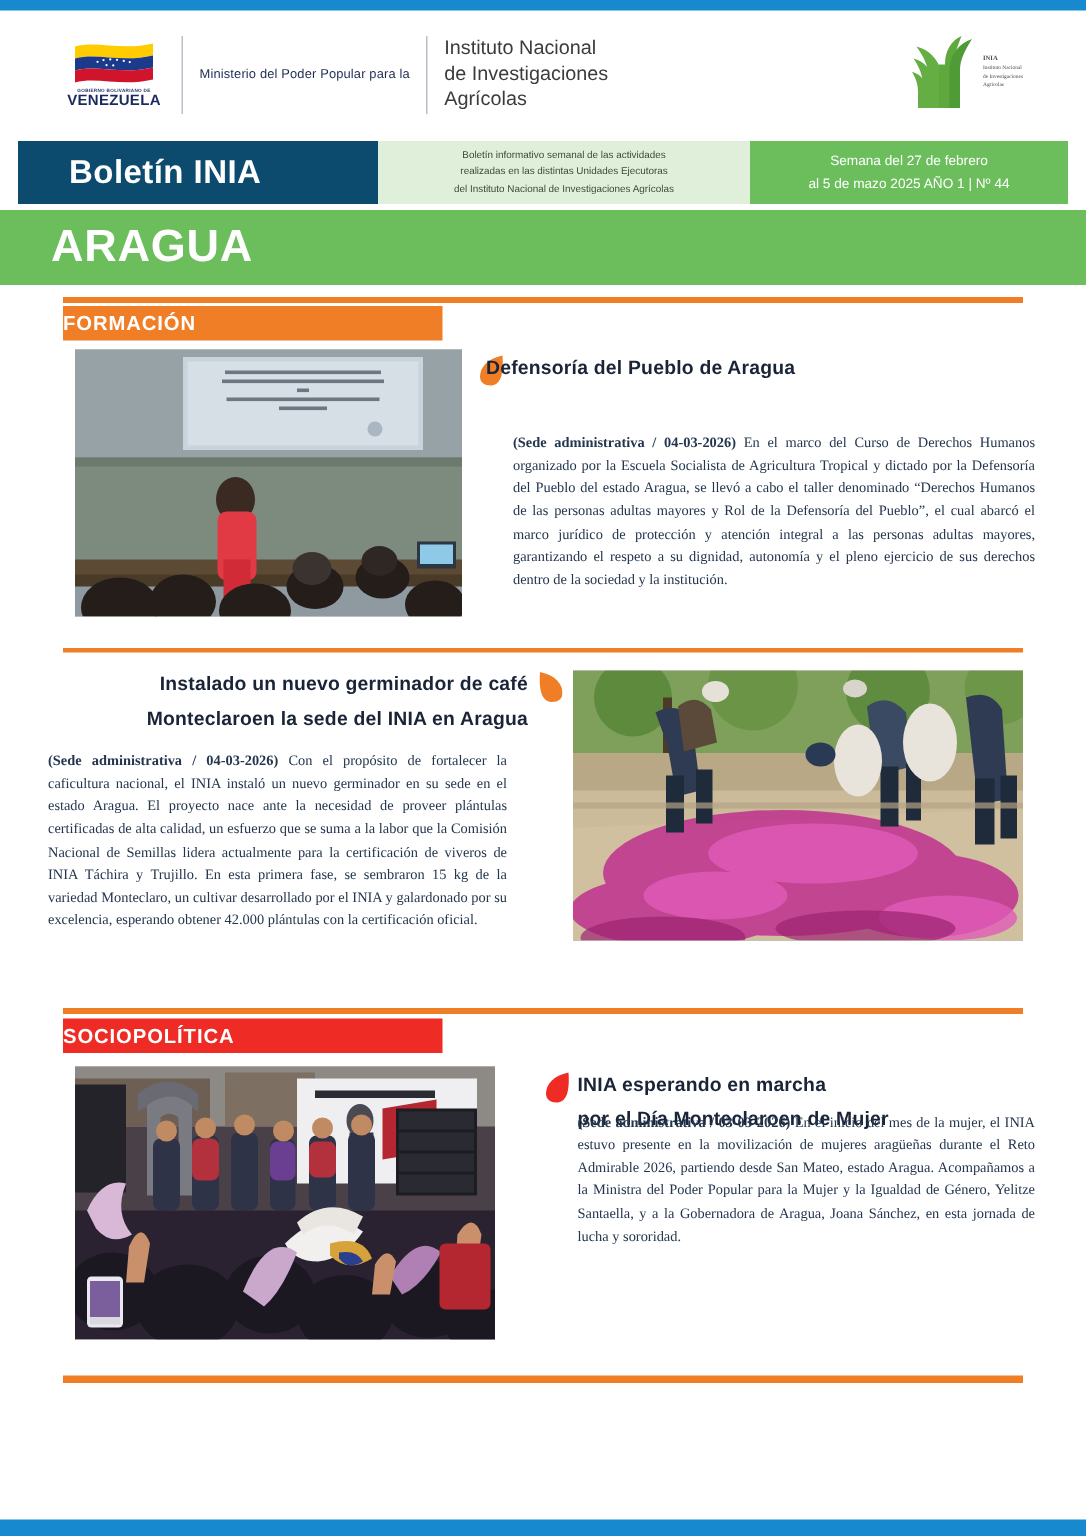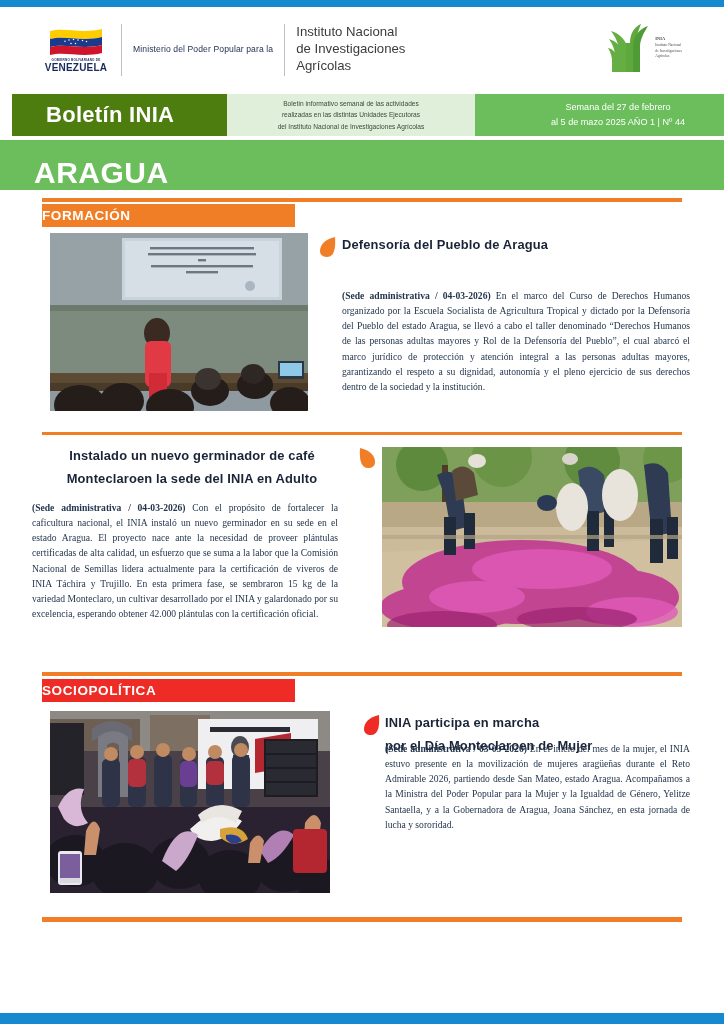--- a/index.html
+++ b/index.html
@@ -115,21 +115,21 @@
   
   .bulletin-bar {
     position: absolute;
     top: 94px; left: 0;
     width: 724px; height: 42px;
     display: flex;
   }
   .bb-title {
     margin-left: 12px;
     width: 240px;
-    background: #4d7c0f;
+    background: #0c4a6e;
     color: #ffffff;
     font-size: 22px;
     font-weight: bold;
     display: flex;
     align-items: center;
     padding-left: 34px;
     box-sizing: border-box;
     letter-spacing: .3px;
   }
   .bb-desc {
@@ -148,31 +148,30 @@
     flex: 0 0 212px;
     background: #6BBE5B;
     color: #ffffff;
     font-size: 9.1px;
     line-height: 1.65;
     display: flex;
     flex-direction: column;
     justify-content: center;
     align-items: center;
     text-align: center;
-    padding-left: 37px;
   }
 
   
   .state-band {
     position: absolute;
     top: 140px; left: 0;
     width: 724px; height: 50px;
     background: #6BBE5B;
     display: flex;
-    align-items: flex-end;
+    align-items: center;
   }
   .state-band .state-name {
     margin-left: 34px;
     color: #ffffff;
     font-size: 30px;
     font-weight: bold;
     letter-spacing: .5px;
   }
 
   
@@ -369,40 +368,40 @@
       </g>
       <ellipse cx="158" cy="146" rx="13" ry="11" fill="#3b3330"></ellipse>
       <ellipse cx="203" cy="141" rx="12" ry="10" fill="#2e2724"></ellipse>
     </svg>
   </div>
 
   <svg class="leaf" style="left:320px; top:236px" viewBox="0 0 16 22">
     <path d="M15,1 C5,3 0,9 0,15 C0,19 3,21 7,21 C13,21 16,15 15,1 Z" fill="#F07E26"></path>
   </svg>
 
-  <div class="headline" style="left:342px; top:233px; width:350px;">
+  <div class="headline" style="left:324px; top:233px; width:350px;">
     <div>Defensoría del Pueblo de Aragua</div>
   </div>
 
   <div class="bodytext" style="left:342px; top:288px; width:348px;">
     <b>(Sede administrativa / 04-03-2026)</b><span> En el marco del Curso de Derechos Humanos organizado por la Escuela Socialista de Agricultura Tropical y dictado por la Defensoría del Pueblo del estado Aragua, se llevó a cabo el taller denominado “Derechos Humanos de las personas adultas mayores y Rol de la Defensoría del Pueblo”, el cual abarcó el marco jurídico de protección y atención integral a las personas adultas mayores, garantizando el respeto a su dignidad, autonomía y el pleno ejercicio de sus derechos dentro de la sociedad y la institución.</span>
   </div>
 </div>
 
 <div class="sep-line" style="top:432px"></div>
 
 <div class="article">
 
   <svg class="leaf" style="left:359px; top:447px" viewBox="0 0 16 22">
     <path d="M1,1 C11,3 16,9 16,15 C16,19 13,21 9,21 C3,21 0,15 1,1 Z" fill="#F07E26"></path>
   </svg>
 
-  <div class="headline right" style="left:32px; top:444px; width:320px;text-align:center;">
+  <div class="headline right" style="left:32px; top:444px; width:320px;">
     <div>Instalado un nuevo germinador de café</div>
-    <div>Monteclaroen la sede del INIA en Adulto</div>
+    <div>Monteclaroen la sede del INIA en Aragua</div>
   </div>
 
   <div class="bodytext" style="left:32px; top:500px; width:306px;">
     <b>(Sede administrativa / 04-03-2026)</b><span> Con el propósito de fortalecer la caficultura nacional, el INIA instaló un nuevo germinador en su sede en el estado Aragua. El proyecto nace ante la necesidad de proveer plántulas certificadas de alta calidad, un esfuerzo que se suma a la labor que la Comisión Nacional de Semillas lidera actualmente para la certificación de viveros de INIA Táchira y Trujillo. En esta primera fase, se sembraron 15 kg de la variedad Monteclaro, un cultivar desarrollado por el INIA y galardonado por su excelencia, esperando obtener 42.000 plántulas con la certificación oficial.</span>
   </div>
 
   <div class="photo" style="left:382px; top:447px; width:300px; height:180px;">
     <svg viewBox="0 0 300 180" preserveAspectRatio="none">
       <rect x="0" y="0" width="300" height="180" fill="#c8b79a"></rect>
       <rect x="0" y="0" width="300" height="62" fill="#7fa05a"></rect>
@@ -533,21 +532,21 @@
       <rect x="10" y="143" width="20" height="24" fill="#7a5f9c"></rect>
       <rect x="10" y="167" width="20" height="5" fill="#d8d8de"></rect>
     </svg>
   </div>
 
   <svg class="leaf" style="left:364px; top:714px" viewBox="0 0 16 22">
     <path d="M15,1 C5,3 0,9 0,15 C0,19 3,21 7,21 C13,21 16,15 15,1 Z" fill="#EE2B24"></path>
   </svg>
 
   <div class="headline" style="left:385px; top:711px; width:310px;">
-    <div>INIA participa en marcha</div>
+    <div>INIA esperando en marcha</div>
     <div>por el Día Monteclaroen de Mujer</div>
   </div>
 
   <div class="bodytext" style="left:385px; top:741px; width:305px;">
     <b>(Sede administrativa / 03-03-2026)</b><span> En el inicio del mes de la mujer, el INIA estuvo presente en la movilización de mujeres aragüeñas durante el Reto Admirable 2026, partiendo desde San Mateo, estado Aragua. Acompañamos a la Ministra del Poder Popular para la Mujer y la Igualdad de Género, Yelitze Santaella, y a la Gobernadora de Aragua, Joana Sánchez, en esta jornada de lucha y sororidad.</span>
   </div>
 </div>
 
 <div class="sep-line" style="top:917px; height:5px"></div>
 

